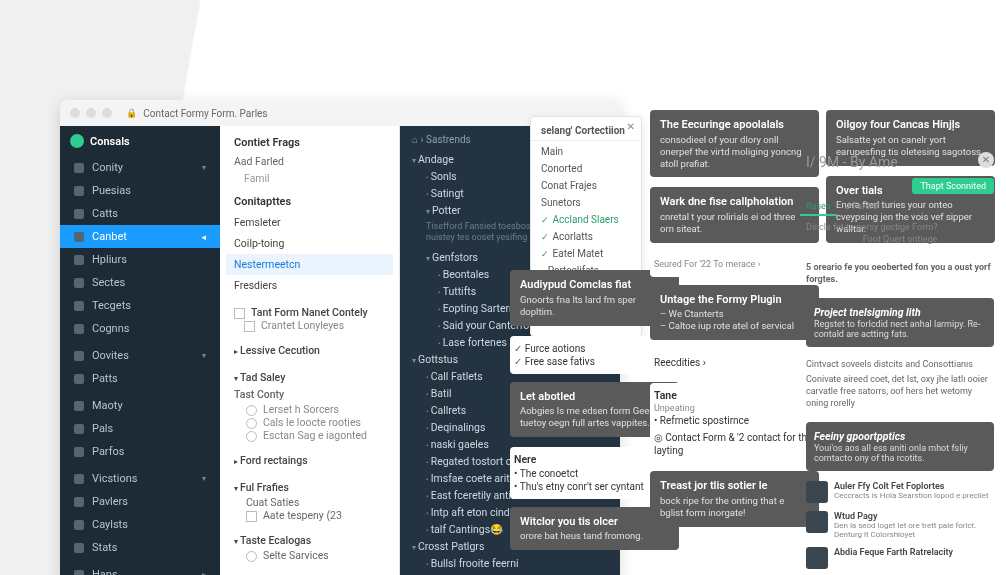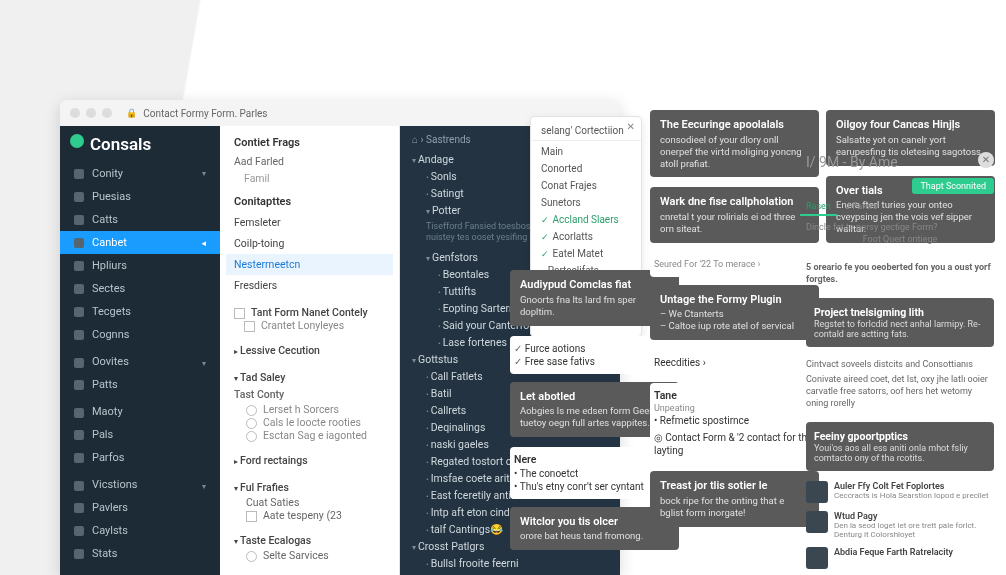--- a/index.html
+++ b/index.html
@@ -5,25 +5,25 @@
   * { margin:0; padding:0; box-sizing:border-box; font-family:-apple-system,BlinkMacSystemFont,"Segoe UI",Roboto,sans-serif; }
   body { width:1006px; height:575px; background:#f0f0f0; overflow:hidden; position:relative; }
 
   .window { position:absolute; top:100px; left:60px; width:560px; height:475px; border-radius:8px 8px 0 0; overflow:hidden; box-shadow:0 4px 16px rgba(0,0,0,0.15); display:flex; flex-direction:column; background:#fff; }
   .titlebar { height:26px; background:#f4f4f4; display:flex; align-items:center; padding:0 10px; gap:6px; font-size:10px; color:#666; }
   .tldot { width:10px; height:10px; border-radius:50%; background:#ddd; }
   .titlebar .lock { margin-left:8px; font-size:9px; }
   .winbody { flex:1; display:flex; overflow:hidden; }
 
   .sidebar { width:160px; background:#1d2b36; color:#b8c4cc; font-size:11px; display:flex; flex-direction:column; overflow-y:auto; }
-  .brand { display:flex; gap:6px; padding:8px 10px; color:#fff; font-weight:600; font-size:17px; }
+  .brand { display:flex; align-items:center; gap:6px; padding:8px 10px; color:#fff; font-weight:600; font-size:11px; }
   .brand .logo { width:14px; height:14px; border-radius:50%; background:#2ecc8f; }
   .sidebar ul { list-style:none; }
   .sidebar li { padding:5px 14px; display:flex; align-items:center; gap:8px; cursor:pointer; }
-  .sidebar li.sep { margin-top:4px;align-items:flex-end; }
+  .sidebar li.sep { margin-top:4px; }
   .sidebar li .ico { width:10px; height:10px; background:#556670; border-radius:2px; flex-shrink:0; }
   .sidebar li.parent::after { content:"▾"; margin-left:auto; font-size:8px; opacity:.6; }
   .sidebar li.parent.collapsed::after { content:"▸"; }
   .sidebar li.active { background:#1a9cff; color:#fff; }
   .sidebar li.active::after { content:"◂"; margin-left:auto; font-size:9px; }
 
   .panel2 { width:180px; background:#fff; border-right:1px solid #e5e5e5; padding:10px 14px; font-size:10.5px; color:#444; overflow-y:auto; }
   .panel2 h4 { font-size:11px; font-weight:600; margin-bottom:4px; color:#333; }
   .panel2 .link { color:#666; padding:2px 0; cursor:pointer; }
   .panel2 .sect { margin-top:10px; }
@@ -54,35 +54,35 @@
   .chip ul { list-style:none; font-size:9.5px; color:#e0e0e0; }
   .chip ul li::before { content:"– "; }
 
   .plain { background:#fff; color:#333; border-radius:4px; padding:6px 4px; margin-bottom:8px; width:170px; line-height:1.3; font-size:10px; }
   .plain h6 { font-size:10.5px; font-weight:600; }
   .plain .muted { color:#888; font-size:9px; }
   .plain .chkline::before { content:"✓ "; color:#666; }
   .plain .bullet::before { content:"• "; }
 
   .popover { position:absolute; top:116px; left:530px; width:112px; background:#fff; border:1px solid #e3e3e3; border-radius:4px; box-shadow:0 4px 10px rgba(0,0,0,0.1); font-size:10px; padding:6px 0; }
-  .popover .pophead { padding:2px 10px 4px; font-size:10px; color:#555; font-weight:400; border-bottom:1px solid #eee; margin-bottom:2px;}
+  .popover .pophead { padding:2px 10px 4px; font-size:10px; color:#555; font-weight:700; border-bottom:1px solid #eee; margin-bottom:2px;}
   .popover .x { position:absolute; top:4px; right:6px; font-size:10px; color:#888; cursor:pointer;}
   .popover li { list-style:none; padding:3px 10px; cursor:pointer; color:#555; }
   .popover li .ck { color:#2a9d6a; margin-right:4px; font-size:9px; }
   .popover li.edge::before { content:"○ "; font-size:8px; color:#aaa; }
 
   .tinydash { position:absolute; top:154px; left:800px; right:6px; bottom:0; font-size:10px; color:#444; }
   .tinydash .x2 { position:absolute; top:-2px; right:6px; width:16px; height:16px; border-radius:50%; background:#ddd; color:#777; font-size:10px; text-align:center; line-height:16px; cursor:pointer;}
   .tinydash .row1 { color:#999; font-size:14px; padding:0 6px 4px; }
   .tinydash .btn { display:inline-block; background:#2ecc8f; color:#fff; font-size:9px; padding:3px 8px; border-radius:3px; margin:4px 6px; cursor:pointer;}
   .tinydash .tabs span { display:inline-block; font-size:9px; padding:3px 6px; color:#888; cursor:pointer;}
   .tinydash .tabs span.act { color:#2a9d6a; border-bottom:2px solid #2ecc8f; }
   .tinydash .body { padding:6px; font-size:9px; color:#666; line-height:1.3; }
   .tinydash .hcard { background:#5a5a5a; color:#fff; border-radius:4px; padding:8px; margin:6px; }
-  .tinydash .hcard h5 { font-size:10.5px; }
+  .tinydash .hcard h5 { font-size:10.5px;font-style:italic; }
   .tinydash .hcard p { font-size:9px; color:#ddd; }
   .tinydash .listitem { display:flex; gap:6px; padding:4px 6px; }
   .tinydash .thumb { width:22px; height:22px; background:#3a4650; border-radius:3px; flex-shrink:0;}
   .tinydash .li-t { font-size:9px; font-weight:600; }
   .tinydash .li-s { font-size:8px; color:#888; }
 </style>
 </head>
 <body>
 
 <div class="diag"></div>

